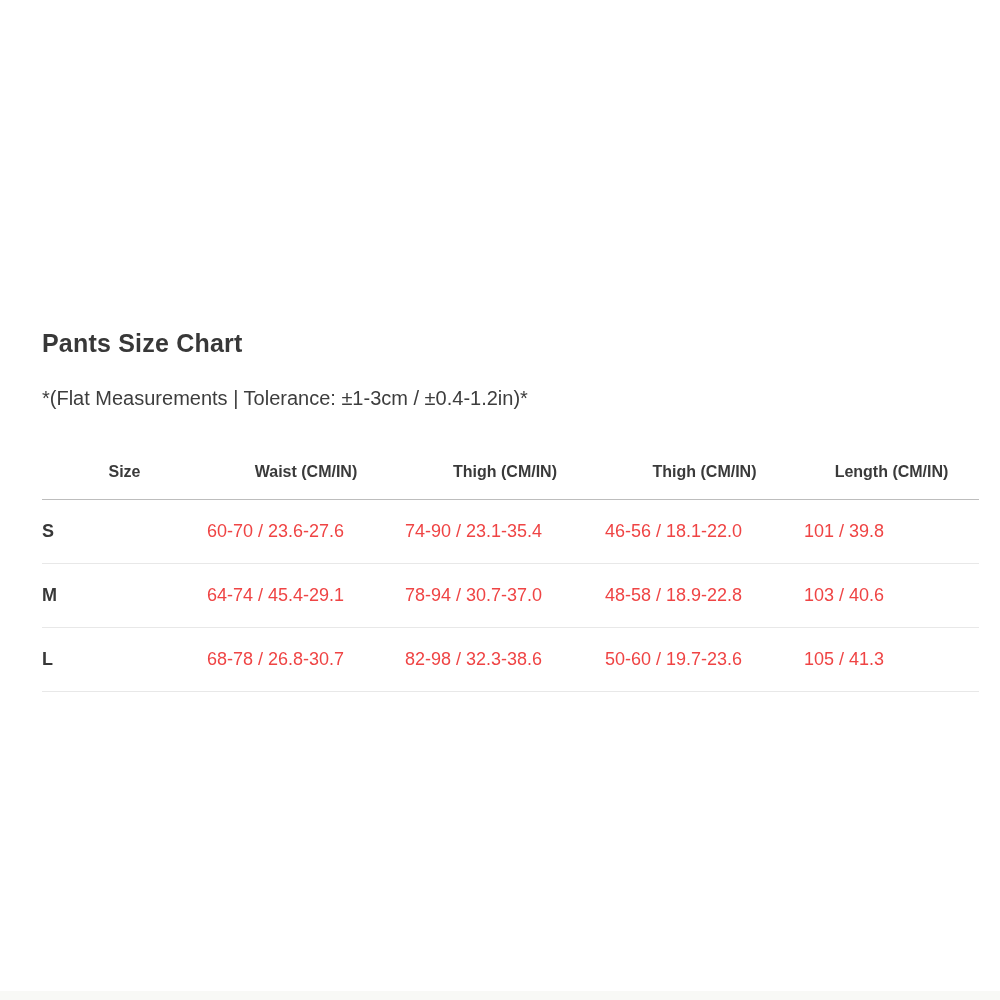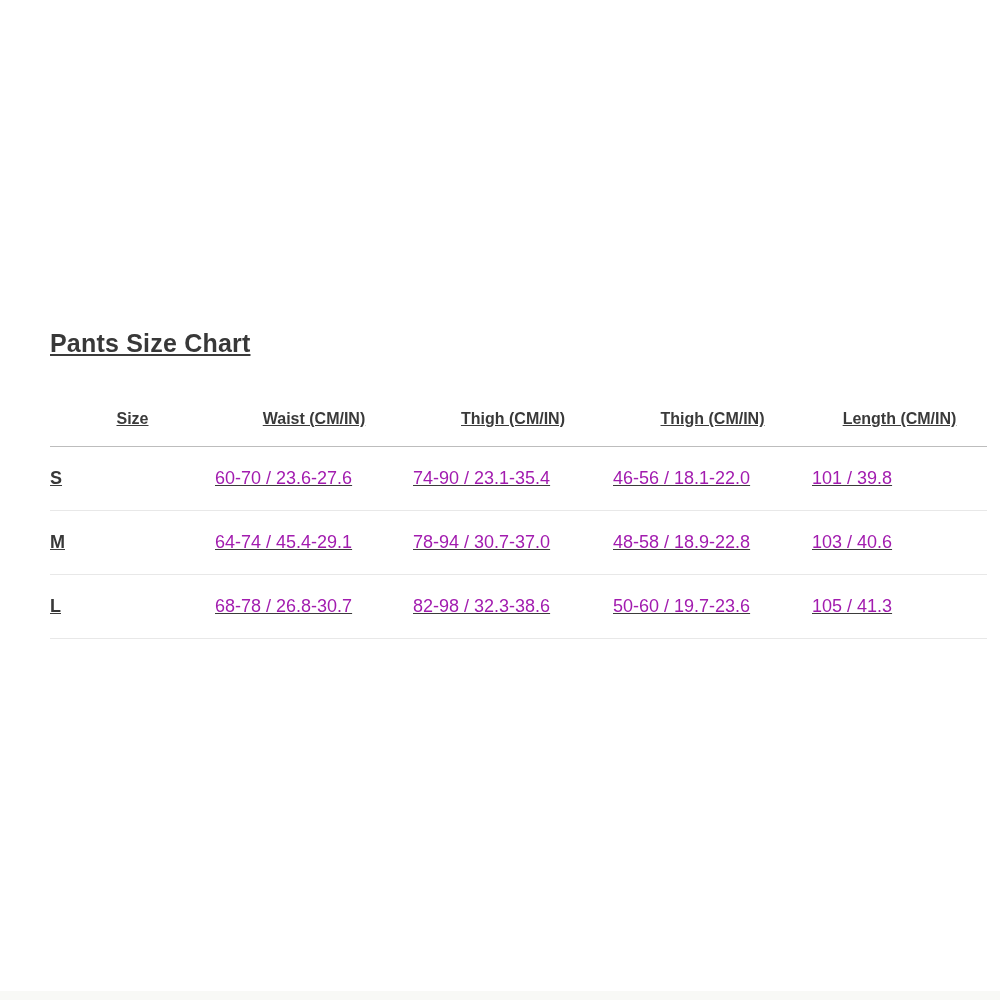--- a/index.html
+++ b/index.html
@@ -12,23 +12,22 @@
     width: 1000px;
     height: 1000px;
     background: #ffffff;
     overflow: hidden;
     font-family: "Liberation Sans", "DejaVu Sans", sans-serif;
     color: #3b3b3b;
   }
   .content {
     position: absolute;
     top: 328px;
-    left: 50px;
+    left: 42px;
     width: 937px;
-    text-decoration: underline;
   }
   .chart-title {
     margin: 0;
     font-size: 25px;
     line-height: 30px;
     font-weight: 700;
     color: #383838;
     letter-spacing: 0.2px;
   }
   .tolerance-note {
@@ -52,21 +51,21 @@
     color: #3a3a3a;
     height: 54px;
     padding: 0;
     border-bottom: 1px solid #bdbdbd;
   }
   table.size-table td {
     text-align: left;
     vertical-align: middle;
     font-size: 18px;
     font-weight: 400;
-    color: #a21caf;
+    color: #ef4444;
     height: 63px;
     padding: 0;
     border-bottom: 1px solid #e8e8e8;
   }
   table.size-table td.size-cell {
     font-weight: 700;
     color: #383838;
   }
   .bottom-edge {
     position: absolute;
@@ -78,20 +77,21 @@
   }
 </style>
 </head>
 <body>
 
 <div class="screen">
   <div class="content">
 
     <h2 class="chart-title">Pants Size Chart</h2>
 
+    <p class="tolerance-note">*(Flat Measurements | Tolerance: ±1-3cm / ±0.4-1.2in)*</p>
 
     <table class="size-table">
       <colgroup>
         <col style="width:165px">
         <col style="width:198px">
         <col style="width:200px">
         <col style="width:199px">
         <col style="width:175px">
       </colgroup>
       <thead>

